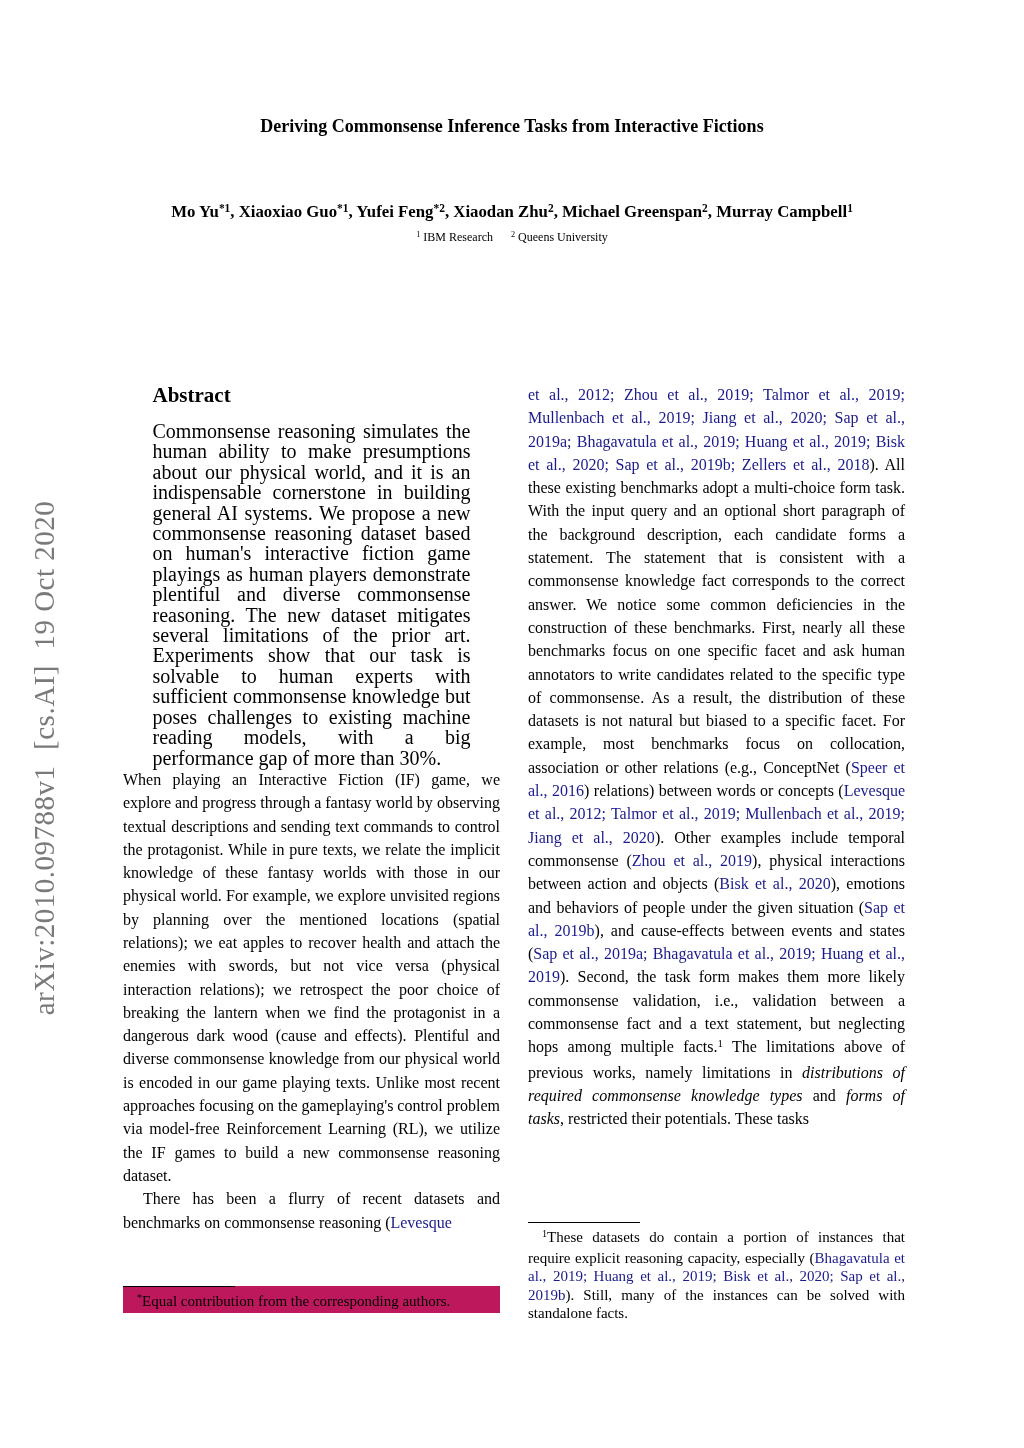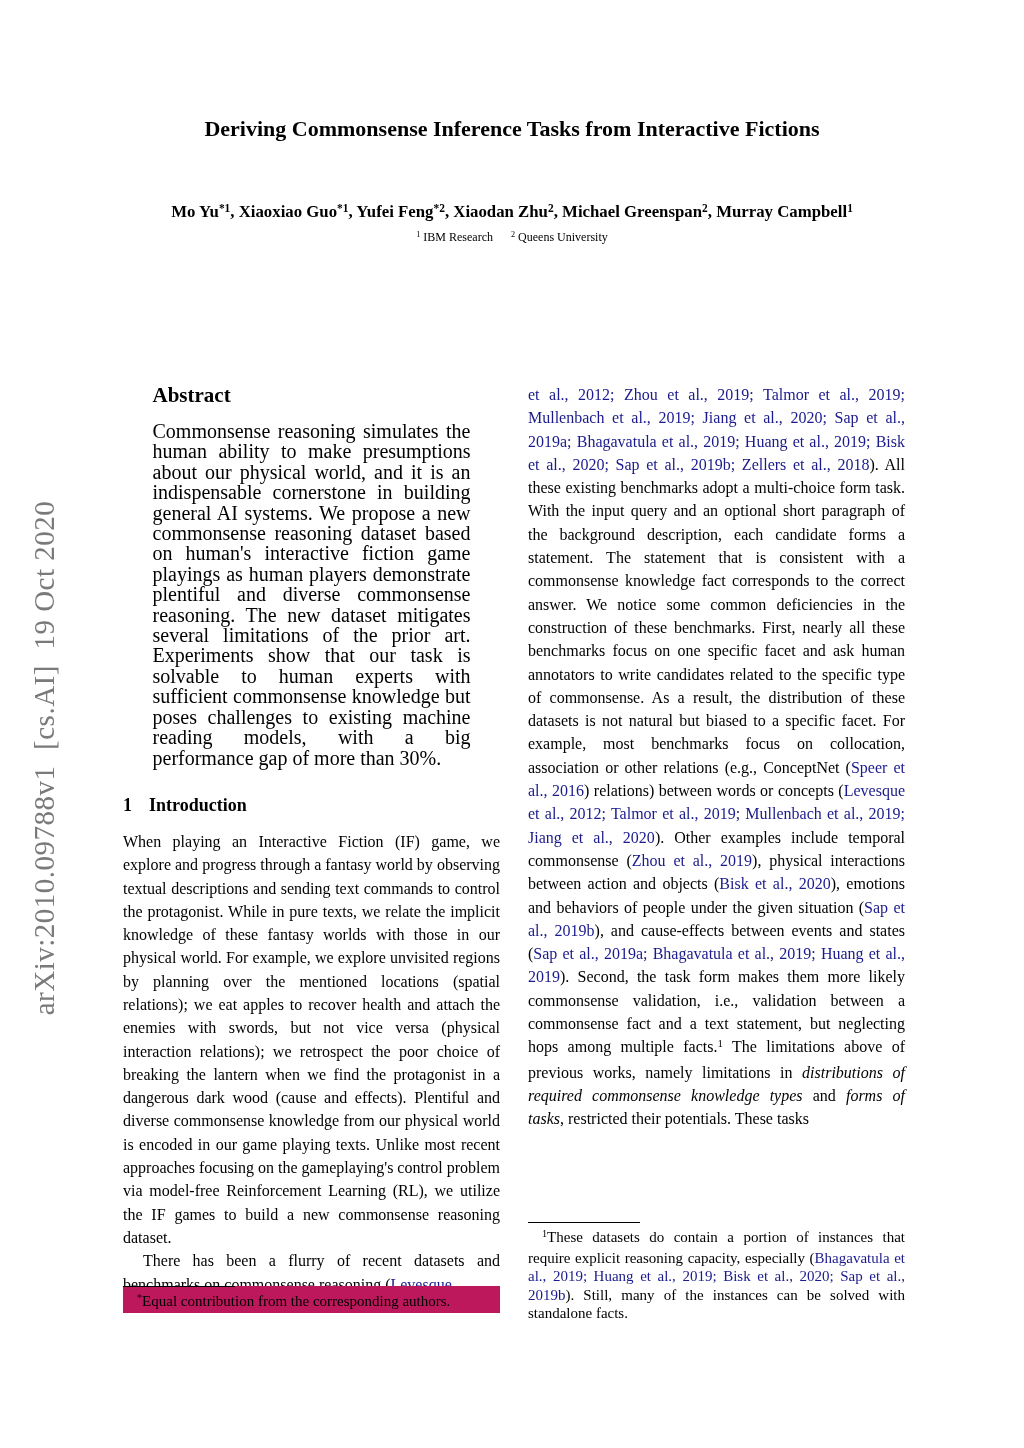--- a/index.html
+++ b/index.html
@@ -20,21 +20,21 @@
     transform:translate(-50%,-50%) rotate(-90deg);
     white-space:pre;
     font-size:29px;
     color:#7a7a7a;
     letter-spacing:0.5px;
   }
 
   
   .paper-title {
     position:absolute; top:116px; left:0; width:100%;
-    text-align:center; font-size:22px; font-weight:bold;
+    text-align:center; font-size:18px; font-weight:bold;
   }
   .author-line {
     position:absolute; top:202px; left:0; width:100%;
     text-align:center; font-size:16.8px; font-weight:bold;
   }
   .affiliation-line {
     position:absolute; top:230px; left:0; width:100%;
     text-align:center; font-size:12px; white-space:pre-wrap;
   }
   .email-line {
@@ -96,23 +96,20 @@
   <div class="author-line"><span>Mo Yu</span><span class="run-sup">*1</span><span>, Xiaoxiao Guo</span><span class="run-sup">*1</span><span>, Yufei Feng</span><span class="run-sup">*2</span><span>, Xiaodan Zhu</span><span class="run-sup">2</span><span>, Michael Greenspan</span><span class="run-sup">2</span><span>, Murray Campbell</span><span class="run-sup">1</span></div>
 
   <div class="affiliation-line"><span class="run-sup">1</span><span> IBM Research      </span><span class="run-sup">2</span><span> Queens University</span></div>
 
 
   <div class="col-left">
     <div class="abstract-block">
       <h3 class="abstract-heading">Abstract</h3>
       <p class="abstract-body">Commonsense reasoning simulates the human ability to make presumptions about our physical world, and it is an indispensable cornerstone in building general AI systems. We propose a new commonsense reasoning dataset based on human's interactive fiction game playings as human players demonstrate plentiful and diverse commonsense reasoning. The new dataset mitigates several limitations of the prior art. Experiments show that our task is solvable to human experts with sufficient commonsense knowledge but poses challenges to existing machine reading models, with a big performance gap of more than 30%.</p>
     </div>
-    <div class="section-heading">
-      <span class="sec-num">1</span><span>Introduction</span>
-    </div>
     <p class="body-par">When playing an Interactive Fiction (IF) game, we explore and progress through a fantasy world by observing textual descriptions and sending text commands to control the protagonist. While in pure texts, we relate the implicit knowledge of these fantasy worlds with those in our physical world. For example, we explore unvisited regions by planning over the mentioned locations (spatial relations); we eat apples to recover health and attach the enemies with swords, but not vice versa (physical interaction relations); we retrospect the poor choice of breaking the lantern when we find the protagonist in a dangerous dark wood (cause and effects). Plentiful and diverse commonsense knowledge from our physical world is encoded in our game playing texts. Unlike most recent approaches focusing on the gameplaying's control problem via model-free Reinforcement Learning (RL), we utilize the IF games to build a new commonsense reasoning dataset.</p>
     <p class="body-par indented"><span>There has been a flurry of recent datasets and benchmarks on commonsense reasoning (</span><span class="run-link">Levesque</span></p>
   </div>
 
   <div class="col-right">
     <p class="body-par"><span class="run-link">et al., 2012; Zhou et al., 2019; Talmor et al., 2019; Mullenbach et al., 2019; Jiang et al., 2020; Sap et al., 2019a; Bhagavatula et al., 2019; Huang et al., 2019; Bisk et al., 2020; Sap et al., 2019b; Zellers et al., 2018</span><span>). All these existing benchmarks adopt a multi-choice form task. With the input query and an optional short paragraph of the background description, each candidate forms a statement. The statement that is consistent with a commonsense knowledge fact corresponds to the correct answer. We notice some common deficiencies in the construction of these benchmarks. First, nearly all these benchmarks focus on one specific facet and ask human annotators to write candidates related to the specific type of commonsense. As a result, the distribution of these datasets is not natural but biased to a specific facet. For example, most benchmarks focus on collocation, association or other relations (e.g., ConceptNet (</span><span class="run-link">Speer et al., 2016</span><span>) relations) between words or concepts (</span><span class="run-link">Levesque et al., 2012; Talmor et al., 2019; Mullenbach et al., 2019; Jiang et al., 2020</span><span>). Other examples include temporal commonsense (</span><span class="run-link">Zhou et al., 2019</span><span>), physical interactions between action and objects (</span><span class="run-link">Bisk et al., 2020</span><span>), emotions and behaviors of people under the given situation (</span><span class="run-link">Sap et al., 2019b</span><span>), and cause-effects between events and states (</span><span class="run-link">Sap et al., 2019a; Bhagavatula et al., 2019; Huang et al., 2019</span><span>). Second, the task form makes them more likely commonsense validation, i.e., validation between a commonsense fact and a text statement, but neglecting hops among multiple facts.</span><span class="run-sup">1</span><span> The limitations above of previous works, namely limitations in </span><span class="run-i">distributions of required commonsense knowledge types</span><span> and </span><span class="run-i">forms of tasks</span><span>, restricted their potentials. These tasks</span></p>
   </div>
 
   <div class="footnote-left">
     <hr class="footnote-rule">

